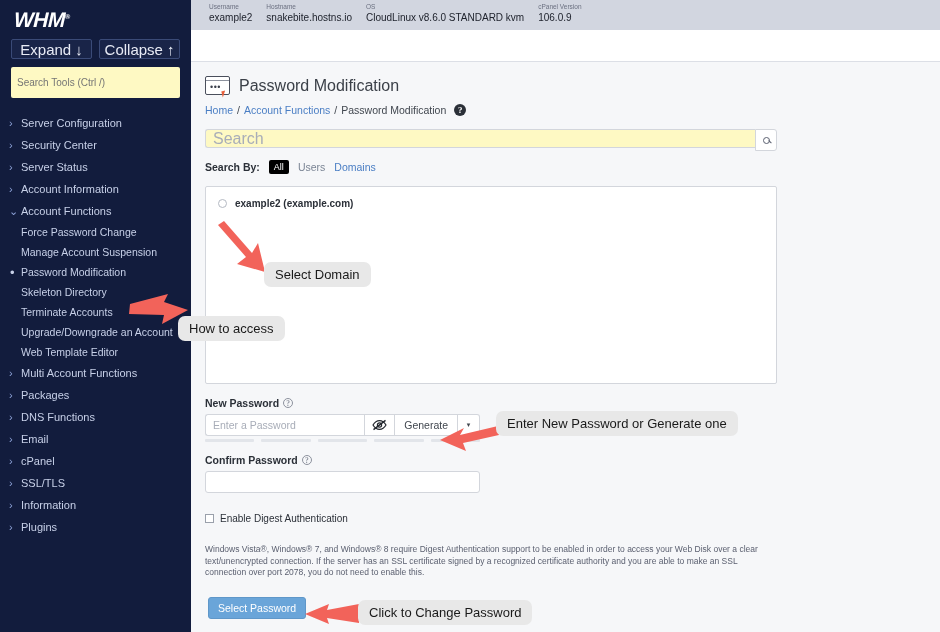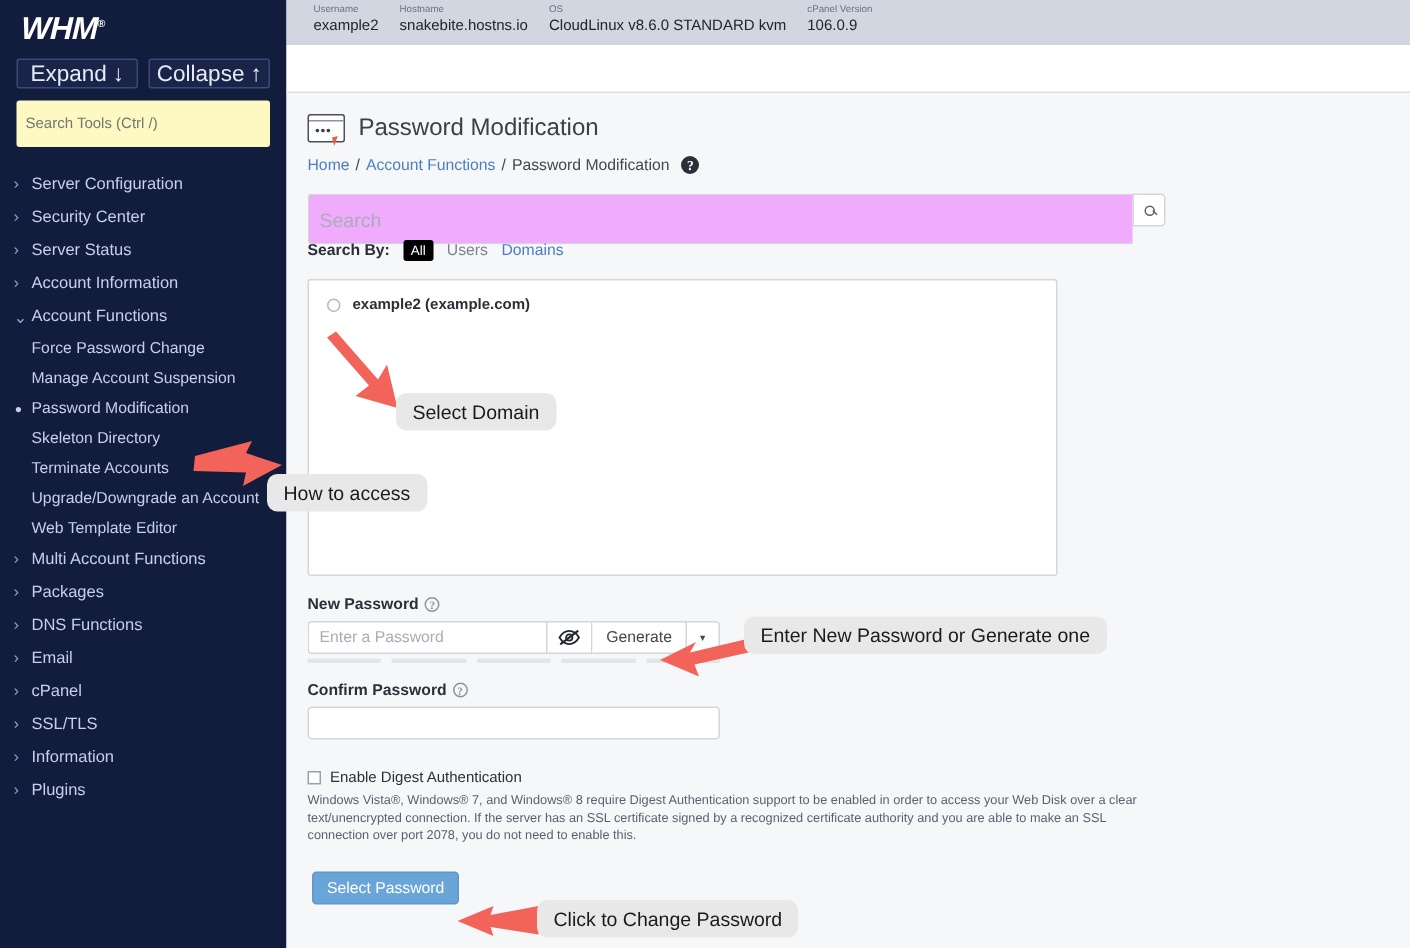--- a/index.html
+++ b/index.html
@@ -146,26 +146,26 @@
     display: inline-flex; align-items: center; justify-content: center;
     margin-left: 4px; cursor: pointer;
     font-family: "Liberation Serif", serif;
   }
 
   .search-row {
     display: flex; margin: 13px 0 0 14px;
     width: 572px; height: 22px;
   }
   .search-input {
-    flex: 1; height: 34px;
+    flex: 1; height: 19px;
     border: 1px solid #d3d6dc;
     border-right: none;
     border-radius: 3px 0 0 3px;
-    background: #f0abfc;
-    font-size: 13px; color: #41474f;
+    background: #fef9c3;
+    font-size: 16px; color: #41474f;
     padding: 0 7px;
     font-family: "Liberation Sans", sans-serif;
   }
   .search-input::placeholder { color: #a8adb8; }
   .search-go {
     width: 22px; height: 22px;
     border: 1px solid #d3d6dc;
     border-radius: 0 3px 3px 0;
     background: #fff;
     display: flex; align-items: center; justify-content: center;
@@ -189,21 +189,21 @@
   .chip {
     background: #000000; color: #fff;
     font-size: 9px; padding: 2px 5px;
     border-radius: 2px; cursor: pointer;
   }
   .chip-link { color: #7a8494; cursor: pointer; text-decoration: none; }
   .chip-link.blue { color: #4a7ec4; }
 
   .domain-box {
     margin: 12px 0 0 14px;
-    width: 500px; height: 198px;
+    width: 572px; height: 198px;
     background: #fff;
     border: 1px solid #d3d6dc;
     border-radius: 2px;
     padding: 11px 0 0 12px;
   }
   .radio-row { display: flex; align-items: center; gap: 8px; }
   .radio {
     width: 9px; height: 9px; border-radius: 50%;
     border: 1px solid #b4b9c2; background: #fff;
     flex: none; cursor: pointer;
@@ -263,21 +263,21 @@
   }
 
   .digest-row { display: flex; align-items: center; gap: 6px; }
   .checkbox {
     width: 9px; height: 9px; border: 1px solid #9aa0ab;
     background: #fff; flex: none; cursor: pointer;
   }
   .digest-label { font-size: 10px; color: #2b3038; cursor: pointer; }
   .digest-desc {
     font-size: 8.5px; color: #5b6070; line-height: 11.5px;
-    width: 568px; margin: 4px 0 0 14px;
+    width: 568px; margin: 20px 0 0 14px;
   }
   .change-btn {
     margin-left: 3px;
     background: #6aa5d9; color: #fff;
     border: 1px solid #5f97c9; border-radius: 3px;
     font-size: 10.5px; padding: 4px 9px;
     cursor: pointer;
     font-family: "Liberation Sans", sans-serif;
   }
 

